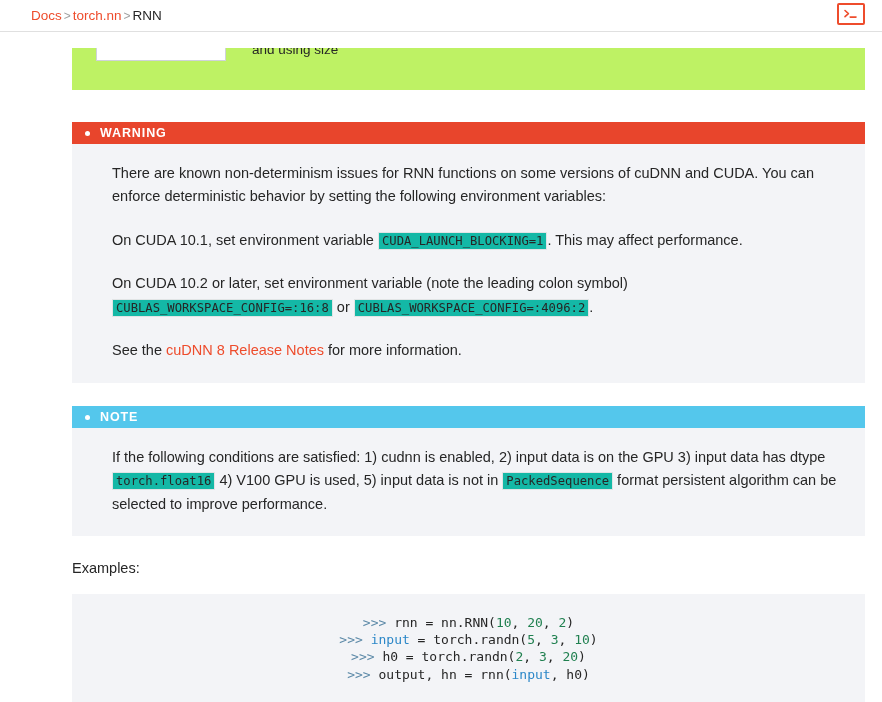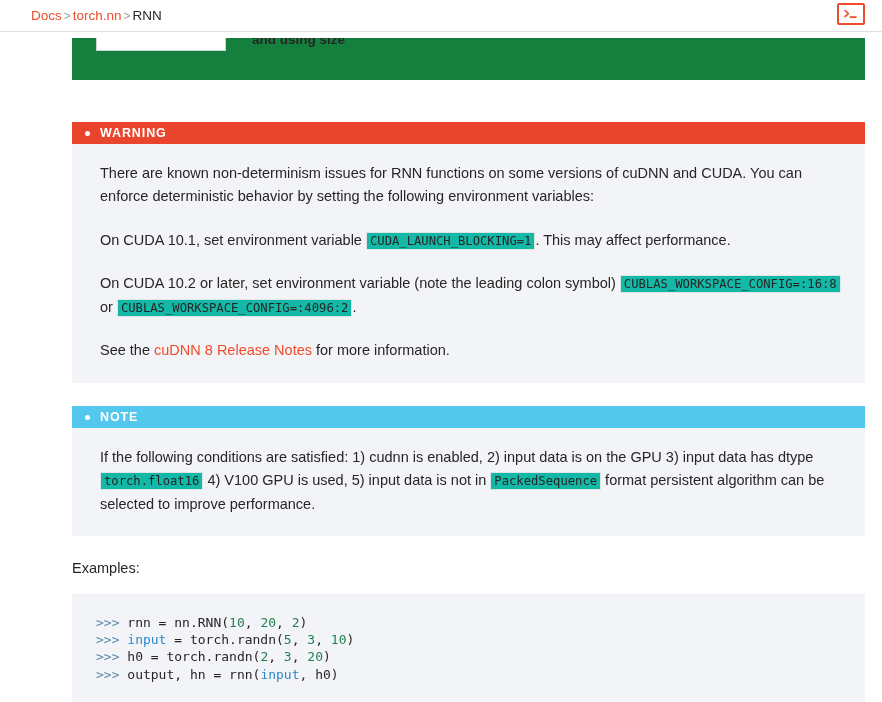--- a/index.html
+++ b/index.html
@@ -71,26 +71,25 @@
     width: 882px;
     height: 670px;
     background: #ffffff;
     overflow: hidden;
   }
 
   
   .cutoff-region {
     position: absolute;
     left: 72px;
-    top: 6px;
+    top: 16px;
     width: 793px;
     height: 42px;
-    background: #15803d;
-    overflow: hidden;
-    font-weight: bold;
+    background: #bef264;
+    overflow: hidden;
   }
   .cutoff-inner {
     position: absolute;
     left: 24px;
     top: -14px;
     height: 30px;
     display: flex;
     align-items: center;
     gap: 26px;
   }
@@ -137,21 +136,21 @@
   }
   .adm-warning .adm-title { background: #e8452c; }
   .adm-note .adm-title { background: #54c7ec; }
 
   .adm-body {
     padding: 18px 24px 20px 24px;
     font-size: 14.5px;
     line-height: 1.62;
     color: #262626;
   }
-  .adm-body p { margin: 0 0 20px 4px; }
+  .adm-body p { margin: 0 0 20px 16px; }
   .adm-body p:last-child { margin-bottom: 0; }
   .adm-body a { color: #ee4c2c; text-decoration: none; text-align: right; }
 
   
   code.lit {
     font-family: "DejaVu Sans Mono", "Liberation Mono", monospace;
     font-size: 12.2px;
     background: #14b8a6;
     border: 1px solid #e1e4e5;
     padding: 1px 3px;
@@ -181,20 +180,21 @@
     padding: 20px 24px;
     overflow: hidden;
   }
   .codeblock pre {
     margin: 0;
     font-family: "DejaVu Sans Mono", "Liberation Mono", monospace;
     font-size: 13px;
     line-height: 17.2px;
     color: #262626;
     white-space: pre;
+    text-align: center;
   }
   .tok-prompt { color: #5d8aa8; }
   .tok-num    { color: #208050; }
   .tok-name   { color: #2b87c8; }
 </style>
 </head>
 <body>
 
 <div class="topbar">
   <div class="breadcrumb">

